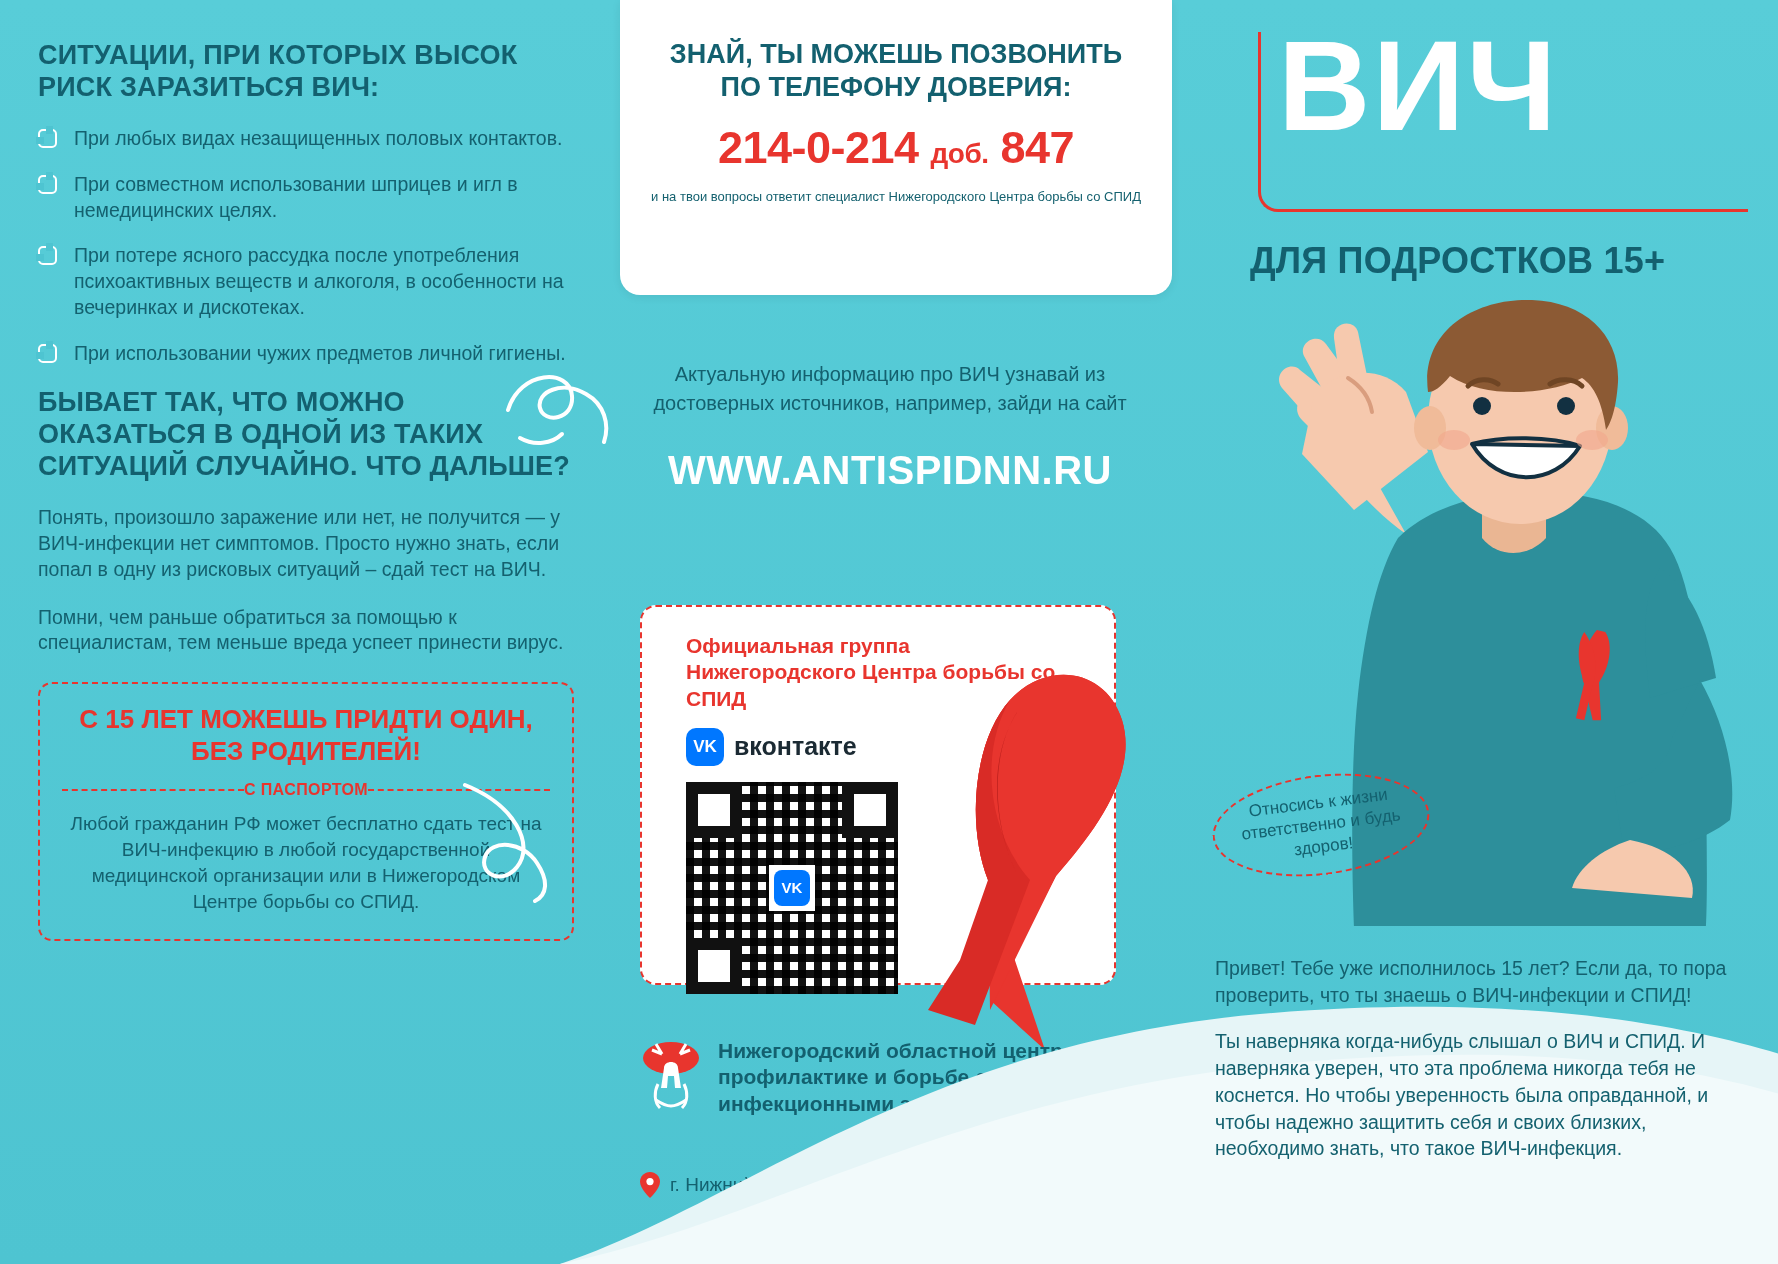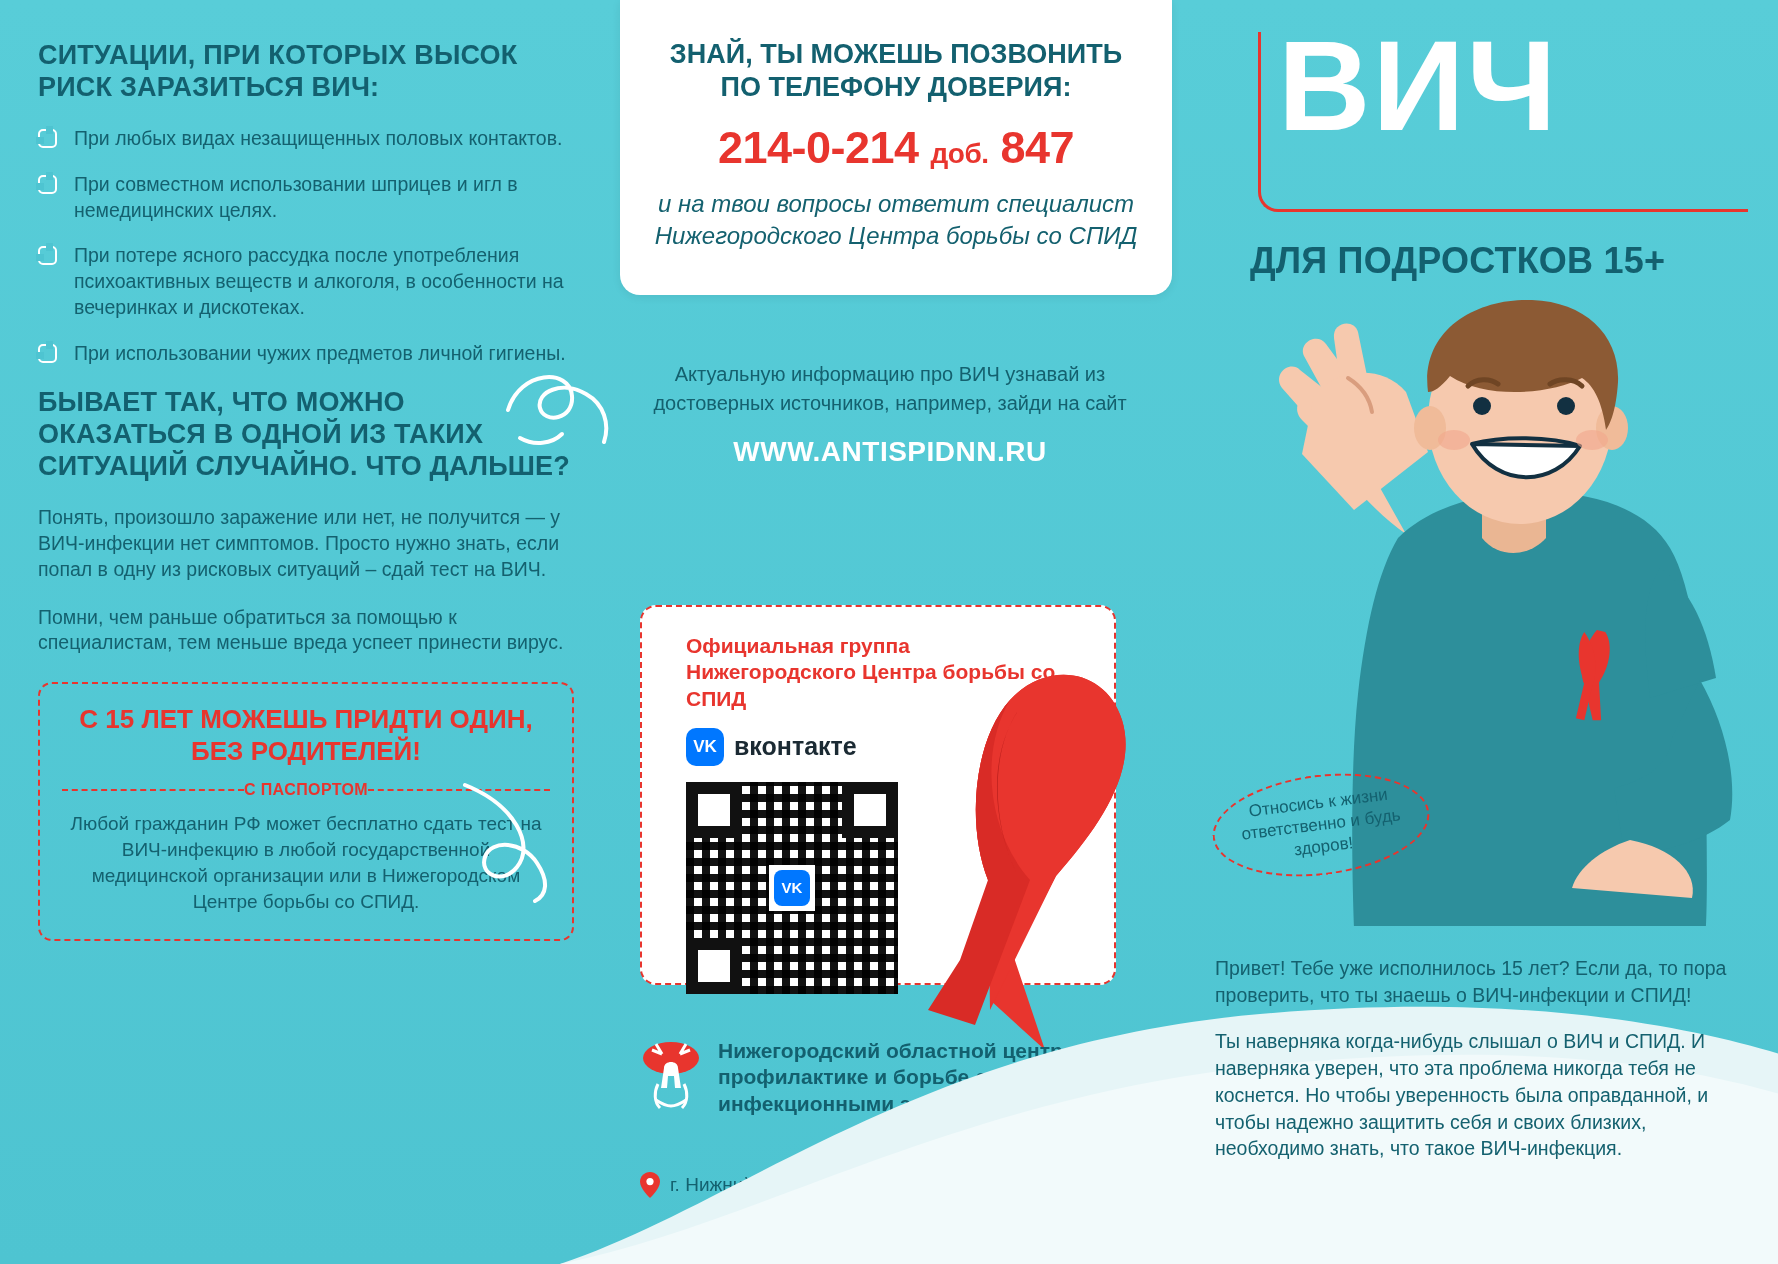--- a/index.html
+++ b/index.html
@@ -104,33 +104,33 @@
     font-size: 27px; line-height: 1.22; font-weight: bold;
     color: #13606f;
   }
   .phone-num {
     margin: 18px 0 14px 0;
     font-size: 45px; font-weight: bold; color: #e8352e;
     letter-spacing: -.5px;
   }
   .phone-num .ext-label { font-size: 28px; }
   .phonecard p {
-    margin: 0; font-size: 24px; line-height: 1.35; color: #14616f; font-style: italic;
+    margin: 0; font-size: 13px; line-height: 1.35; color: #14616f;
   }
 
   .site-block {
     position: absolute; left: 620px; top: 360px; width: 540px;
     text-align: center;
   }
   .site-block p {
     margin: 0; font-size: 20px; line-height: 1.45; color: #14616f;
   }
   .site-url {
-    margin-top: 18px;
-    font-size: 28px; font-weight: bold; color: #ffffff; letter-spacing: .5px;
+    margin-top: 30px;
+    font-size: 40px; font-weight: bold; color: #ffffff; letter-spacing: .5px;
   }
 
   
   .swirl-left {
     position: absolute; left: 500px; top: 350px; width: 140px; height: 110px;
   }
   .swirl-bottom {
     position: absolute; left: 455px; top: 775px; width: 130px; height: 130px;
   }
 

